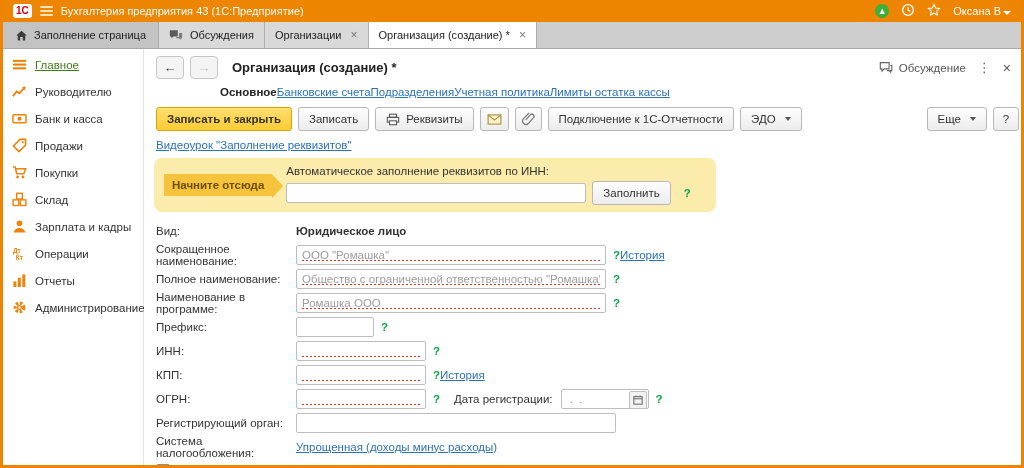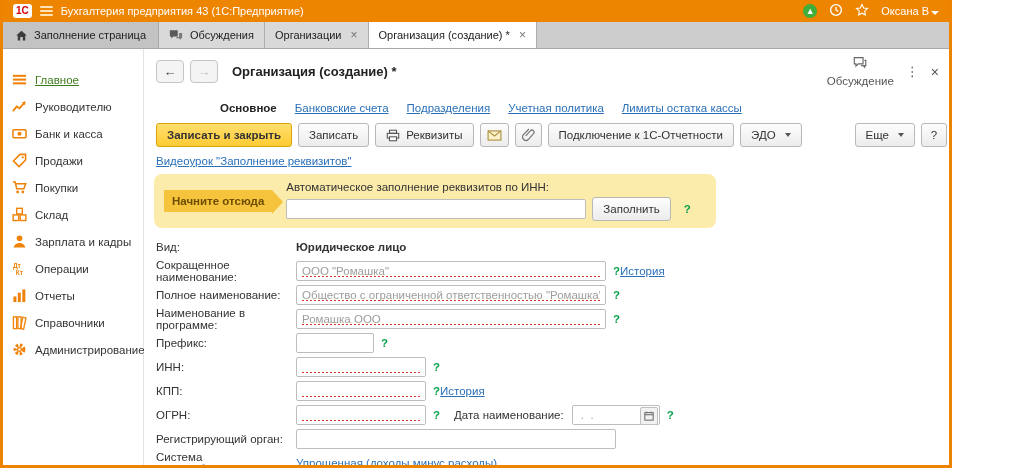--- a/index.html
+++ b/index.html
@@ -1,56 +1,56 @@
 <!DOCTYPE html>
 <html><head>
 <meta charset="utf-8">
 <style>
   html,body{margin:0;padding:0;overflow:hidden;}
   body{width:1024px;height:468px;font-family:"Liberation Sans",sans-serif;font-size:11.5px;color:#333;background:#fff;}
-  .window{width:952px;height:468px;box-sizing:border-box;border:3px solid #ee8300;border-top:none;display:flex;flex-direction:column;background:#fff;}
+  .window{width:1024px;height:468px;box-sizing:border-box;border:3px solid #ee8300;border-top:none;display:flex;flex-direction:column;background:#fff;}
 
   
   .titlebar{height:22px;flex:0 0 22px;background:#ee8500;display:flex;align-items:center;padding:0 10px;gap:8px;color:#fff;}
   .logo{background:#fff;color:#d6000d;font-weight:bold;font-size:10px;border-radius:3px;padding:0 3px;height:14px;line-height:14px;}
   .tb-menu{display:inline-block;width:13px;}
   .tb-menu i{display:block;height:2px;background:#ffe2b8;margin:2px 0;border-radius:1px;}
   .tb-title{font-size:11px;}
   .tb-right{margin-left:auto;display:flex;align-items:center;gap:12px;font-size:11px;}
   .green-dot{width:14px;height:14px;border-radius:50%;background:#3fae3b;display:flex;align-items:center;justify-content:center;color:#fff;font-size:9px;line-height:14px;}
   .chev{display:inline-block;width:0;height:0;border-left:4px solid transparent;border-right:4px solid transparent;border-top:4px solid #fff;margin-left:2px;}
 
   
   .tabstrip{height:26px;flex:0 0 26px;background:#cdcdcd;display:flex;align-items:stretch;border-bottom:1px solid #a8a8a8;font-size:11px;color:#222;}
   .home-tab{display:flex;align-items:center;gap:6px;padding:0 12px;background:#c3c3c3;border-right:1px solid #a8a8a8;cursor:pointer;}
   .tab{display:flex;align-items:center;gap:7px;padding:0 10px;background:#d9d9d9;border-right:1px solid #aeaeae;cursor:pointer;}
   .tab.active{background:#fff;}
   .tab .x{color:#777;font-size:12px;margin-left:2px;cursor:pointer;}
 
   
   .bodyrow{flex:1;display:flex;min-height:0;}
-  .sidebar{width:140px;flex:0 0 140px;background:#fff;border-right:1px solid #e3e3e3;padding-top:17px;}
+  .sidebar{width:140px;flex:0 0 140px;background:#fff;border-right:1px solid #e3e3e3;padding-top:2px;}
   .side-item{display:flex;align-items:center;gap:8px;padding:6px 9px;cursor:pointer;white-space:nowrap;}
   .side-item .lbl{color:#333;}
   .side-item.active .lbl{color:#3f7d1c;text-decoration:underline;}
   .sicon{width:15px;height:15px;flex:0 0 15px;}
 
   .main{flex:1;display:flex;flex-direction:column;min-width:0;background:#fff;overflow:hidden;}
 
   
   .form-header{display:flex;align-items:center;gap:6px;padding:7px 10px 3px 12px;}
   .nav-btn{width:26px;height:21px;border:1px solid #c6c6c6;border-radius:4px;background:#f4f4f4;display:flex;align-items:center;justify-content:center;font-size:13px;color:#444;cursor:pointer;}
   .nav-btn.disabled{color:#c2c2c2;cursor:default;}
   .form-title{font-size:13px;font-weight:bold;color:#222;margin-left:8px;}
   .header-right{margin-left:auto;display:flex;align-items:center;gap:12px;color:#555;}
   .kebab{font-size:13px;color:#555;cursor:pointer;}
   .closex{font-size:14px;color:#555;cursor:pointer;}
 
   
-  .form-tabs{display:flex;gap:18px;padding:4px 10px 6px 76px;white-space:nowrap;margin-top:8px;}
+  .form-tabs{display:flex;padding:4px 10px 6px 76px;white-space:nowrap;}
   .form-tab{color:#2b71b8;text-decoration:underline;cursor:pointer;}
   .form-tab.active{color:#222;font-weight:bold;text-decoration:none;cursor:default;}
 
   
   .toolbar{display:flex;align-items:center;gap:6px;padding:3px 2px 5px 12px;}
   .btn{height:22px;display:inline-flex;align-items:center;gap:6px;padding:0 10px;border:1px solid #b8b8b8;border-radius:3px;background:linear-gradient(#fdfdfd,#ececec);cursor:pointer;white-space:nowrap;color:#333;}
   .btn.icon-only{padding:0 6px;}
   .btn-primary{background:linear-gradient(#ffdf70,#fecb33);border-color:#d7a70a;font-weight:bold;}
   .tri{display:inline-block;width:0;height:0;border-left:3.5px solid transparent;border-right:3.5px solid transparent;border-top:4px solid #555;margin-left:3px;}
   .toolbar .spacer{flex:1;}
@@ -212,47 +212,39 @@
 
       <div class="side-item">
         <svg class="sicon" viewBox="0 0 16 16">
             <rect x="1.5" y="9" width="3.2" height="6" fill="#ef8208"></rect>
             <rect x="6.2" y="5" width="3.2" height="10" fill="#ef8208"></rect>
             <rect x="11" y="1.5" width="3.2" height="13.5" fill="#ef8208"></rect>
           </svg>
         <span class="lbl">Отчеты</span>
       </div>
 
-      <div class="side-item">
-        <svg class="sicon" viewBox="0 0 16 16">
-            <rect x="1.5" y="2" width="3.4" height="12.5" fill="none" stroke="#ef8208" stroke-width="1.4"></rect>
-            <rect x="6.3" y="2" width="3.4" height="12.5" fill="none" stroke="#ef8208" stroke-width="1.4"></rect>
-            <rect x="10.2" y="2.6" width="3.4" height="12.3" transform="rotate(12 12 9)" fill="none" stroke="#ef8208" stroke-width="1.4"></rect>
-          </svg>
-        <span class="lbl">Справочники</span>
-      </div>
 
       <div class="side-item">
         <svg class="sicon" viewBox="0 0 16 16">
             <circle cx="8" cy="8" r="4.6" fill="none" stroke="#ef8208" stroke-width="3.4" stroke-dasharray="2.6 1.7"></circle>
             <circle cx="8" cy="8" r="2" fill="none" stroke="#ef8208" stroke-width="1.4"></circle>
           </svg>
         <span class="lbl">Администрирование</span>
       </div>
 
     </div>
 
     <div class="main">
 
       <div class="form-header">
         <span class="nav-btn">←</span>
         <span class="nav-btn disabled">→</span>
         <span class="form-title">Организация (создание) *</span>
         <span class="header-right">
-          <span style="display:inline-flex;align-items:center;gap:6px;flex-direction:column;">
+          <span style="display:inline-flex;align-items:center;gap:6px;">
             <svg width="14" height="13" viewBox="0 0 16 14">
                 <path d="M1.5 1.5h10v7H6l-2.6 2.6V8.5h-1.9z" fill="none" stroke="#666" stroke-width="1.3"></path>
                 <path d="M13 4.5h1.6v6h-1.3v1.8l-1.8-1.8H9.2" fill="none" stroke="#666" stroke-width="1.3"></path>
               </svg>
             <span>Обсуждение</span>
           </span>
           <span class="kebab">⋮</span>
           <span class="closex">×</span>
         </span>
       </div>
@@ -358,21 +350,21 @@
           <span class="flabel">КПП:</span>
           <input type="text" class="w130 req" style="">
           <span class="q">?</span>
           <a class="link hist">История</a>
         </div>
 
         <div class="frow">
           <span class="flabel">ОГРН:</span>
           <input type="text" class="w130 req" style="">
           <span class="q">?</span>
-          <span class="dlabel">Дата наименование:</span>
+          <span class="dlabel">Дата регистрации:</span>
           <span class="datewrap">
             <input type="text" placeholder=" .  ." style="">
             <span class="calbtn">
               <svg width="10" height="10" viewBox="0 0 12 12">
                   <rect x="1" y="2" width="10" height="9" fill="none" stroke="#666" stroke-width="1.2"></rect>
                   <line x1="1" y1="4.5" x2="11" y2="4.5" stroke="#666" stroke-width="1.2"></line>
                   <line x1="3.5" y1="0.8" x2="3.5" y2="2.6" stroke="#666" stroke-width="1.2"></line>
                   <line x1="8.5" y1="0.8" x2="8.5" y2="2.6" stroke="#666" stroke-width="1.2"></line>
                 </svg>
             </span>

